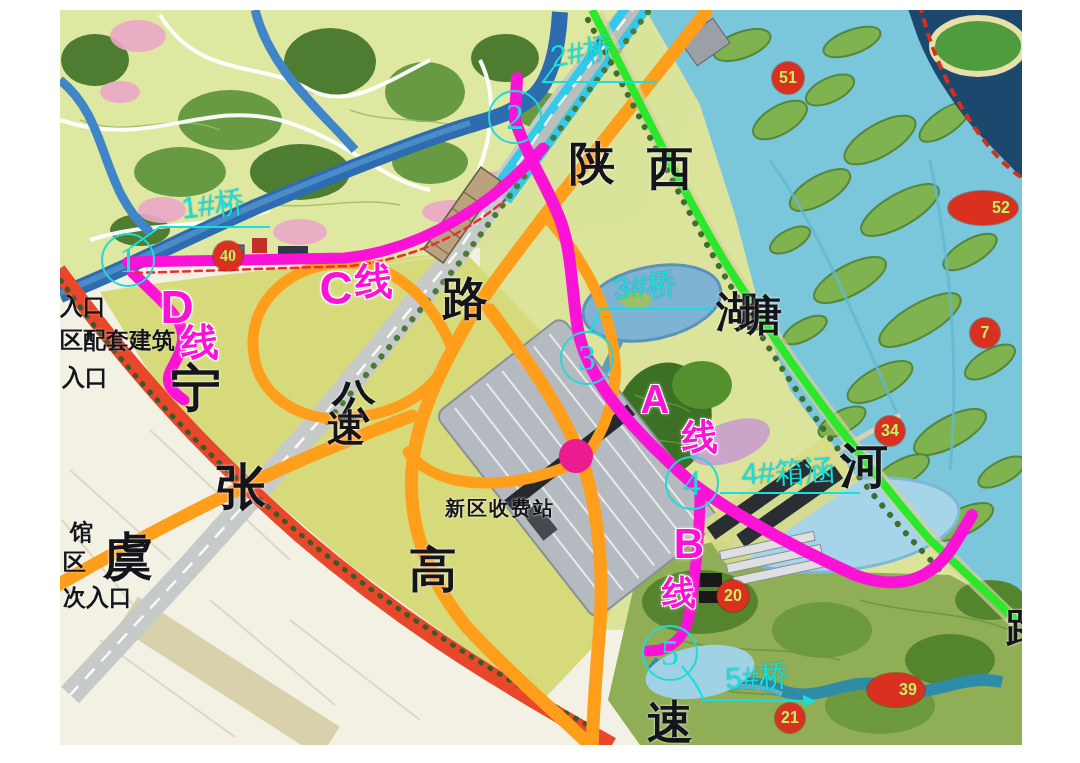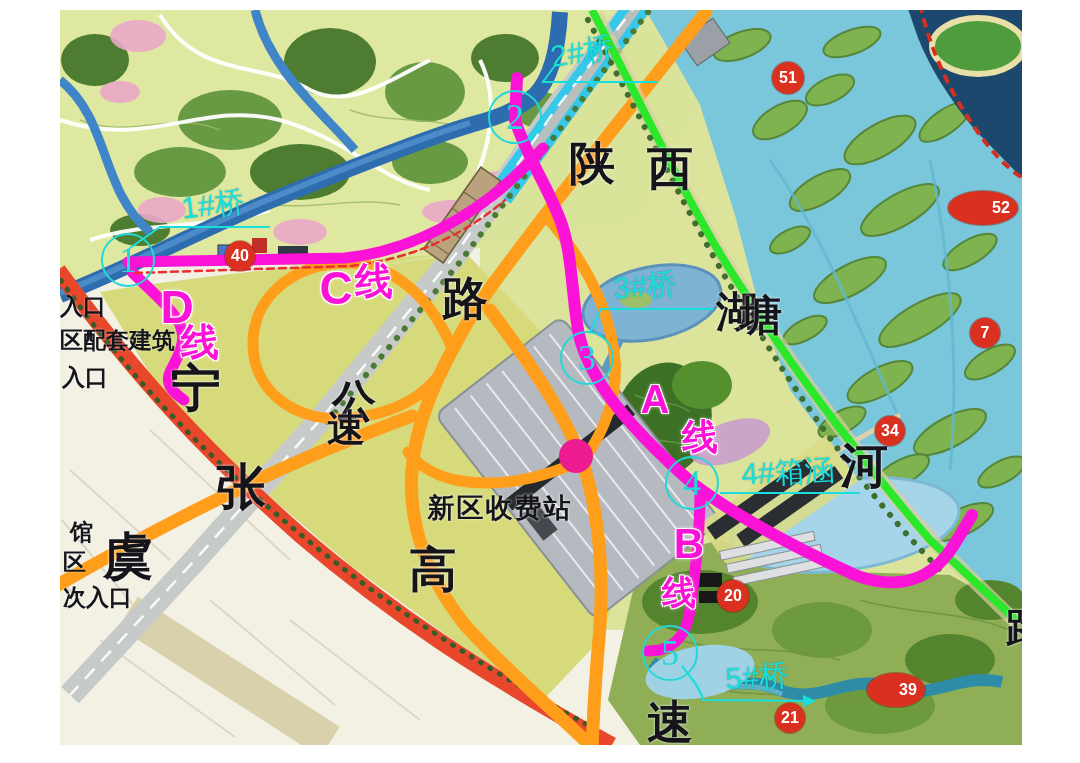--- a/index.html
+++ b/index.html
@@ -12,21 +12,21 @@
        text-shadow:0 0 3px rgba(255,255,255,.65),0 0 2px rgba(255,255,255,.5);}
   .side{transform:translateY(-50%);color:#14141a;font-weight:bold;font-size:23px;
         text-shadow:0 0 2px rgba(255,255,255,.6);}
   .route-ch{transform:translate(-50%,-50%);color:#fb12d7;font-weight:bold;
         text-shadow:1px 1px 0 #fff,-1px -1px 0 #fff,1px -1px 0 #fff,-1px 1px 0 #fff,0 0 4px #fff;}
   .bridge-lb{transform:translate(-50%,-50%);color:#19dede;font-weight:500;
         text-shadow:0 0 2px rgba(0,70,70,.4);}
   .node-c{transform:translate(-50%,-50%);border:2.5px solid #22d8d8;border-radius:50%;
         color:#22d8d8;display:flex;align-items:center;justify-content:center;
         font-family:"Liberation Serif","DejaVu Serif",serif;font-size:36px;font-weight:400;}
-  .red-m{transform:translate(-50%,-50%);background:#d93020;border-radius:50%;color:#ffffff;
+  .red-m{transform:translate(-50%,-50%);background:#d93020;border-radius:50%;color:#bef264;
         display:flex;align-items:center;justify-content:center;font-size:16px;font-weight:bold;
         box-shadow:0 0 0 1px rgba(120,20,10,.4);}
   .mag-dot{transform:translate(-50%,-50%);background:#ec1b90;border-radius:50%;}
   .margin-bar{position:absolute;background:#ffffff;z-index:10;}
 </style>
 </head>
 <body>
 
 <div id="page">
 
@@ -265,21 +265,21 @@
       <div class="blk" style="left: 354px; top: 401px; font-size: 44px;">公</div>
       <div class="blk" style="left: 346px; top: 428px; font-size: 38px;">速</div>
       <div class="blk" style="left: 433px; top: 570px; font-size: 48px;">高</div>
       <div class="blk" style="left: 670px; top: 722px; font-size: 46px;">速</div>
       <div class="blk" style="left: 196px; top: 388px; font-size: 50px;">宁</div>
       <div class="blk" style="left: 241px; top: 487px; font-size: 50px;">张</div>
       <div class="blk" style="left: 128px; top: 556px; font-size: 50px;">虞</div>
       <div class="blk" style="left: 737px; top: 312px; font-size: 42px;">湖</div>
       <div class="blk" style="left: 761px; top: 316px; font-size: 42px;">塘</div>
       <div class="blk" style="left: 864px; top: 466px; font-size: 48px;">河</div>
-      <div class="blk" style="left: 500px; top: 508px; font-size: 27px; letter-spacing: 2px;">新区收费站</div>
+      <div class="blk" style="left: 500px; top: 508px; font-size: 20px; letter-spacing: 2px;">新区收费站</div>
       <div class="blk" style="left: 1026px; top: 627px; font-size: 40px;">路</div>
       <div class="side" style="left: 60px; top: 306px; transform: translateY(-50%);">入口</div>
       <div class="side" style="left: 60px; top: 340px; transform: translateY(-50%);">区配套建筑</div>
       <div class="side" style="left: 62px; top: 377px; transform: translateY(-50%);">入口</div>
       <div class="side" style="left: 70px; top: 532px; transform: translateY(-50%);">馆</div>
       <div class="side" style="left: 63px; top: 562px; transform: translateY(-50%);">区</div>
       <div class="side" style="left: 63px; top: 597px; transform: translateY(-50%); text-align: right;">次入口</div>
       <div class="route-ch" style="left: 336px; top: 288px; font-size: 46px;">C</div>
       <div class="route-ch" style="left: 374px; top: 281px; font-size: 38px;">线</div>
       <div class="route-ch" style="left: 177px; top: 307px; font-size: 46px;">D</div>
@@ -291,21 +291,21 @@
       <div class="bridge-lb" style="left: 213px; top: 205px; font-size: 30px; transform: translate(-50%, -50%) rotate(-7deg);">1#桥</div>
       <div class="bridge-lb" style="left: 582px; top: 52px; font-size: 30px; transform: translate(-50%, -50%) rotate(-10deg);">2#桥</div>
       <div class="bridge-lb" style="left: 645px; top: 286px; font-size: 30px; transform: translate(-50%, -50%) rotate(-5deg);">3#桥</div>
       <div class="bridge-lb" style="left: 788px; top: 472px; font-size: 30px; transform: translate(-50%, -50%) rotate(-3deg);">4#箱涵</div>
       <div class="bridge-lb" style="left: 757px; top: 677px; font-size: 30px; transform: translate(-50%, -50%) rotate(-4deg);">5#桥</div>
       <div class="node-c" style="left: 128px; top: 260px; width: 50px; height: 50px;">1</div>
       <div class="node-c" style="left: 515px; top: 117px; width: 50px; height: 50px;">2</div>
       <div class="node-c" style="left: 587px; top: 358px; width: 50px; height: 50px;">3</div>
       <div class="node-c" style="left: 692px; top: 483px; width: 50px; height: 50px;">4</div>
       <div class="node-c" style="left: 670px; top: 653px; width: 52px; height: 52px;">5</div>
-      <div class="red-m" style="left: 240px; top: 256px; width: 30px; height: 30px;">40</div>
+      <div class="red-m" style="left: 228px; top: 256px; width: 30px; height: 30px; font-family: Liberation Serif, serif;">40</div>
       <div class="red-m" style="left: 788px; top: 78px; width: 32px; height: 32px;">51</div>
       <div class="red-m" style="left: 983px; top: 208px; width: 34px; height: 34px; padding-left: 36px;">52</div>
       <div class="red-m" style="left: 985px; top: 333px; width: 30px; height: 30px;">7</div>
       <div class="red-m" style="left: 890px; top: 431px; width: 30px; height: 30px;">34</div>
       <div class="red-m" style="left: 733px; top: 596px; width: 32px; height: 32px;">20</div>
       <div class="red-m" style="left: 896px; top: 690px; width: 34px; height: 34px; padding-left: 24px;">39</div>
       <div class="red-m" style="left: 790px; top: 718px; width: 30px; height: 30px;">21</div>
       <div class="mag-dot" style="left: 576px; top: 456px; width: 34px; height: 34px;"></div>
     </div>
 

